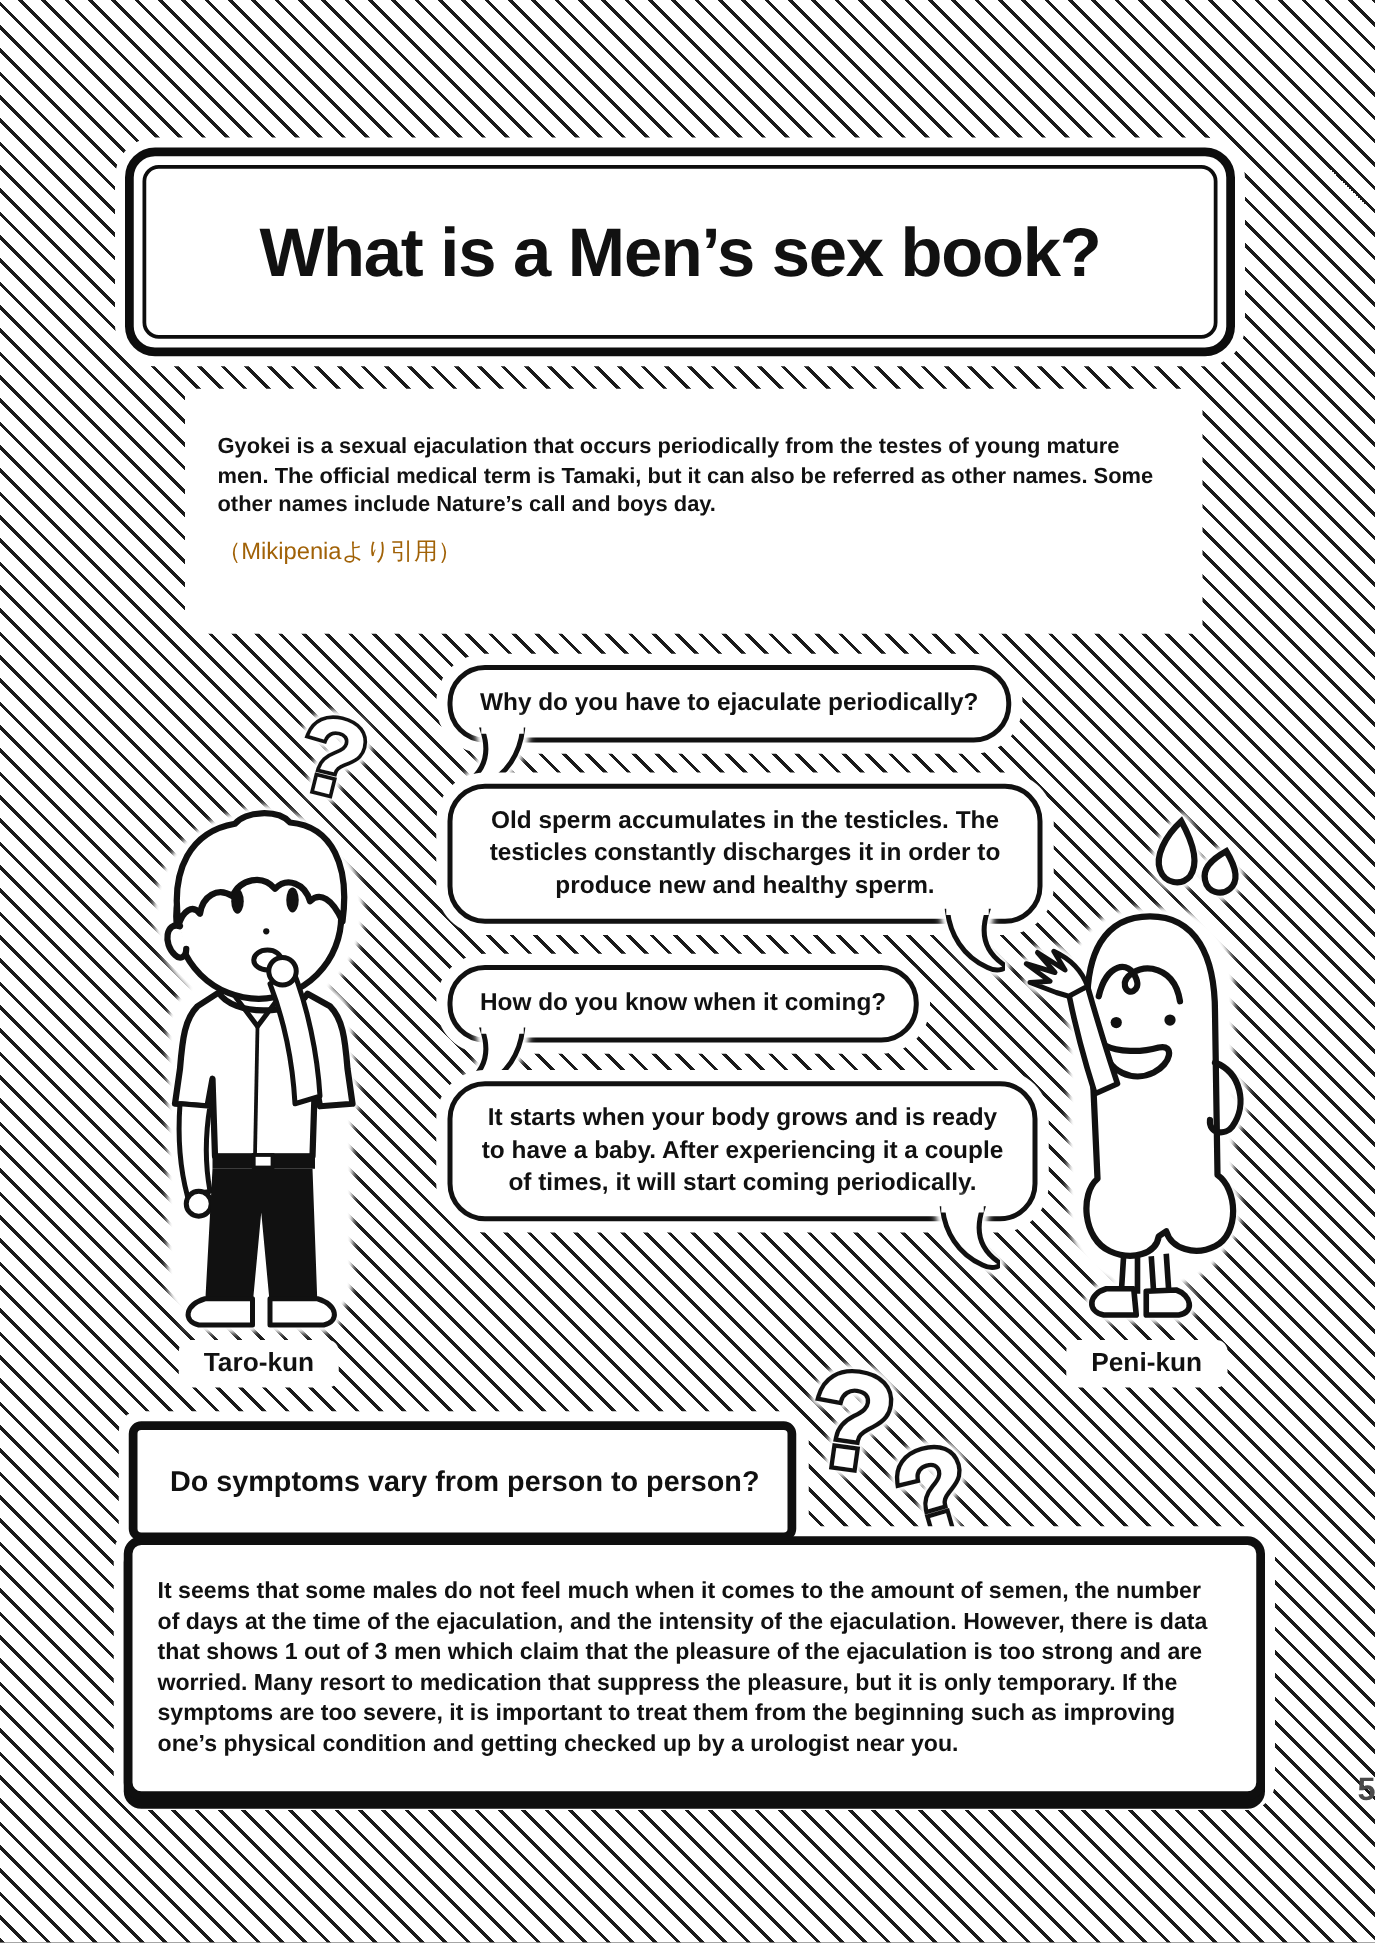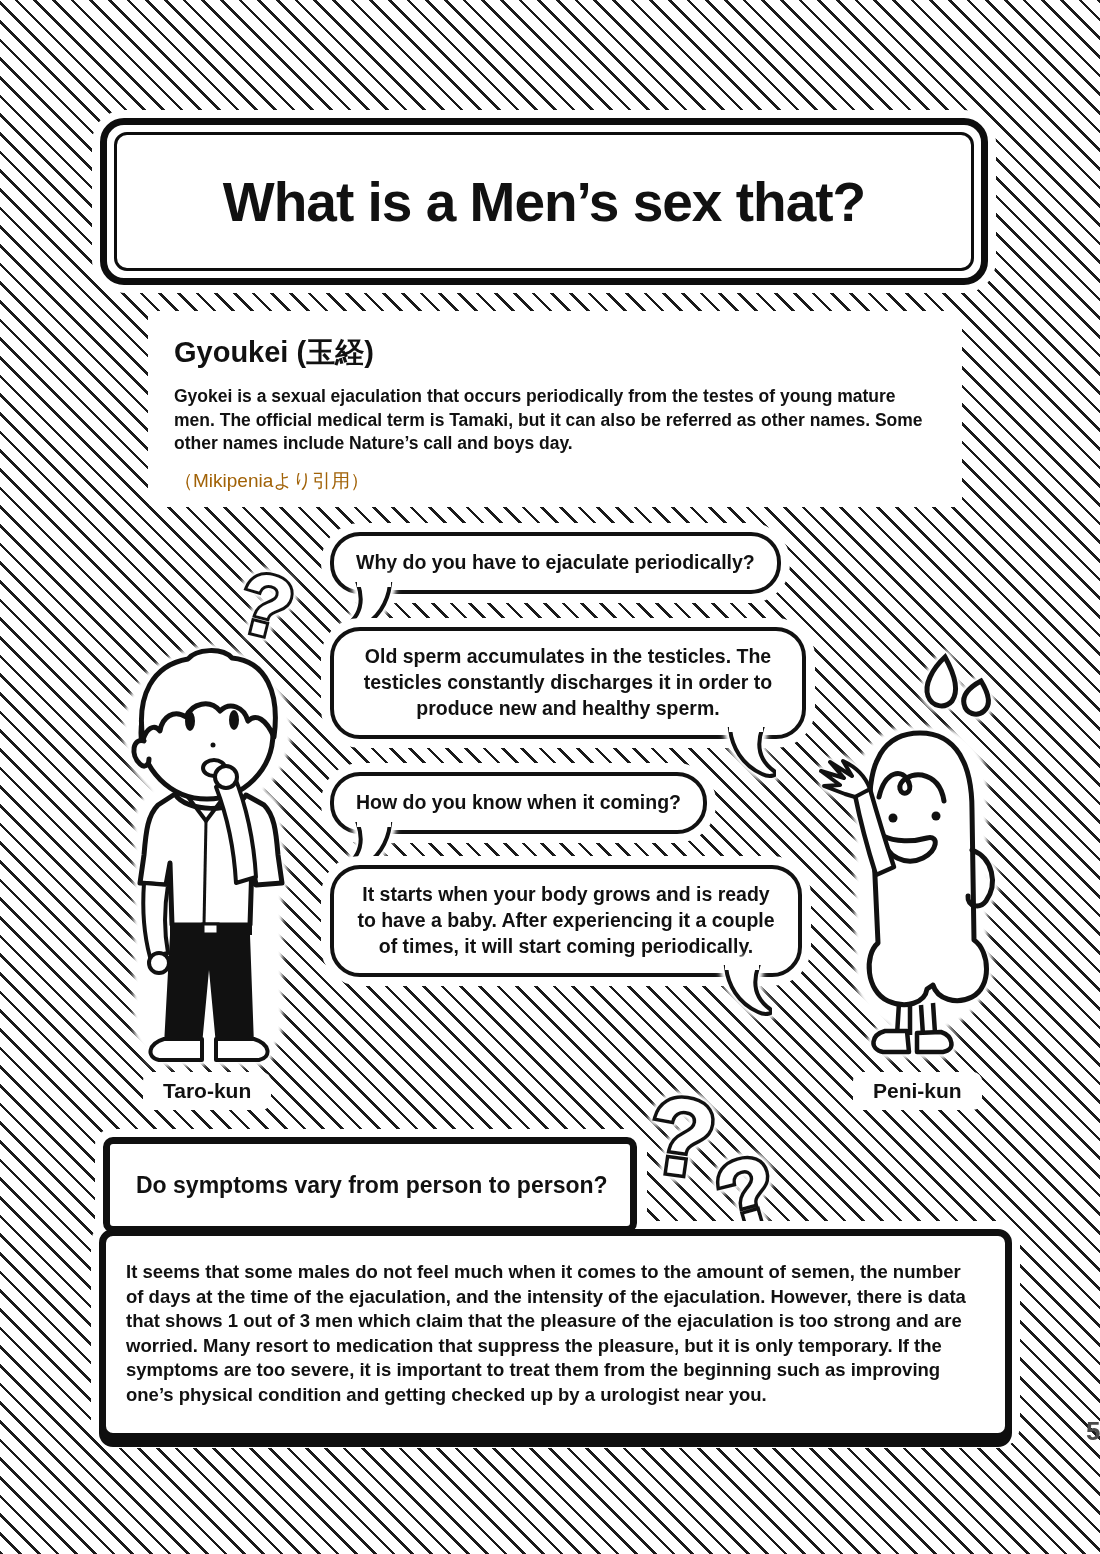--- a/index.html
+++ b/index.html
@@ -37,20 +37,21 @@
   .definition p{margin:12px 0 0 0;font-size:17.5px;font-weight:700;line-height:1.35;}
   .citation{margin-top:12px;font-size:19px;font-weight:400;color:#a16207;}
 
   
   .bubble{
     position:absolute;box-sizing:border-box;background:#fff;
     border:4px solid #111;border-radius:30px;
     box-shadow:0 0 0 9px #fff;
     font-size:19.5px;font-weight:700;line-height:1.33;
     padding:13px 20px;
+    margin-left:28px;
   }
   .bubble.single{white-space:nowrap;padding:14px 22px;}
   .bubble.right-al{text-align:center;}
   .tail{position:absolute;width:70px;height:58px;}
   .tail.tl{left:10px;bottom:-46px;}
   .tail.tr{right:26px;bottom:-46px;}
 
   
   .char-label{
     position:absolute;background:#fff;border-radius:9px;
@@ -77,26 +78,25 @@
   svg text{font-family:"Liberation Sans", sans-serif;}
   .figure-svg{position:absolute;}
 </style>
 </head>
 <body>
 
 <div class="page">
 
   <div class="title-box">
     <div class="title-inner">
-      <h1>What is a Men’s sex that?</h1>
+      <h1>What is a Men’s sex book?</h1>
     </div>
   </div>
 
   <section class="definition">
-    <h2>Gyoukei (玉経)</h2>
     <p>Gyokei is a sexual ejaculation that occurs periodically from the testes of young mature men. The official medical term is Tamaki, but it can also be referred as other names. Some other names include Nature’s call and boys day.</p>
     <div class="citation">（Mikipeniaより引用）</div>
   </section>
 
   <svg class="figure-svg halo" style="left:118px;top:625px;" width="175" height="440" viewBox="0 0 175 440">
     <ellipse cx="89" cy="105" rx="80" ry="78" fill="#fff"></ellipse>
     <rect x="20" y="165" width="140" height="265" rx="30" fill="#fff"></rect>
     <circle cx="89" cy="108" r="66" fill="#fff" stroke="#111" stroke-width="5"></circle>
     <path d="M25,115 C18,70 35,40 70,34 C78,24 104,22 114,33 C148,36 162,68 156,112 C148,94 138,88 130,96 C126,82 112,76 102,86 C92,74 74,78 68,92 C56,84 44,92 42,106 C36,98 28,104 25,115 Z" fill="#fff" stroke="#111" stroke-width="5" stroke-linejoin="round"></path>
     <path d="M26,116 C15,112 12,130 22,139 C26,143 31,141 31,134" fill="#fff" stroke="#111" stroke-width="5" stroke-linecap="round"></path>

